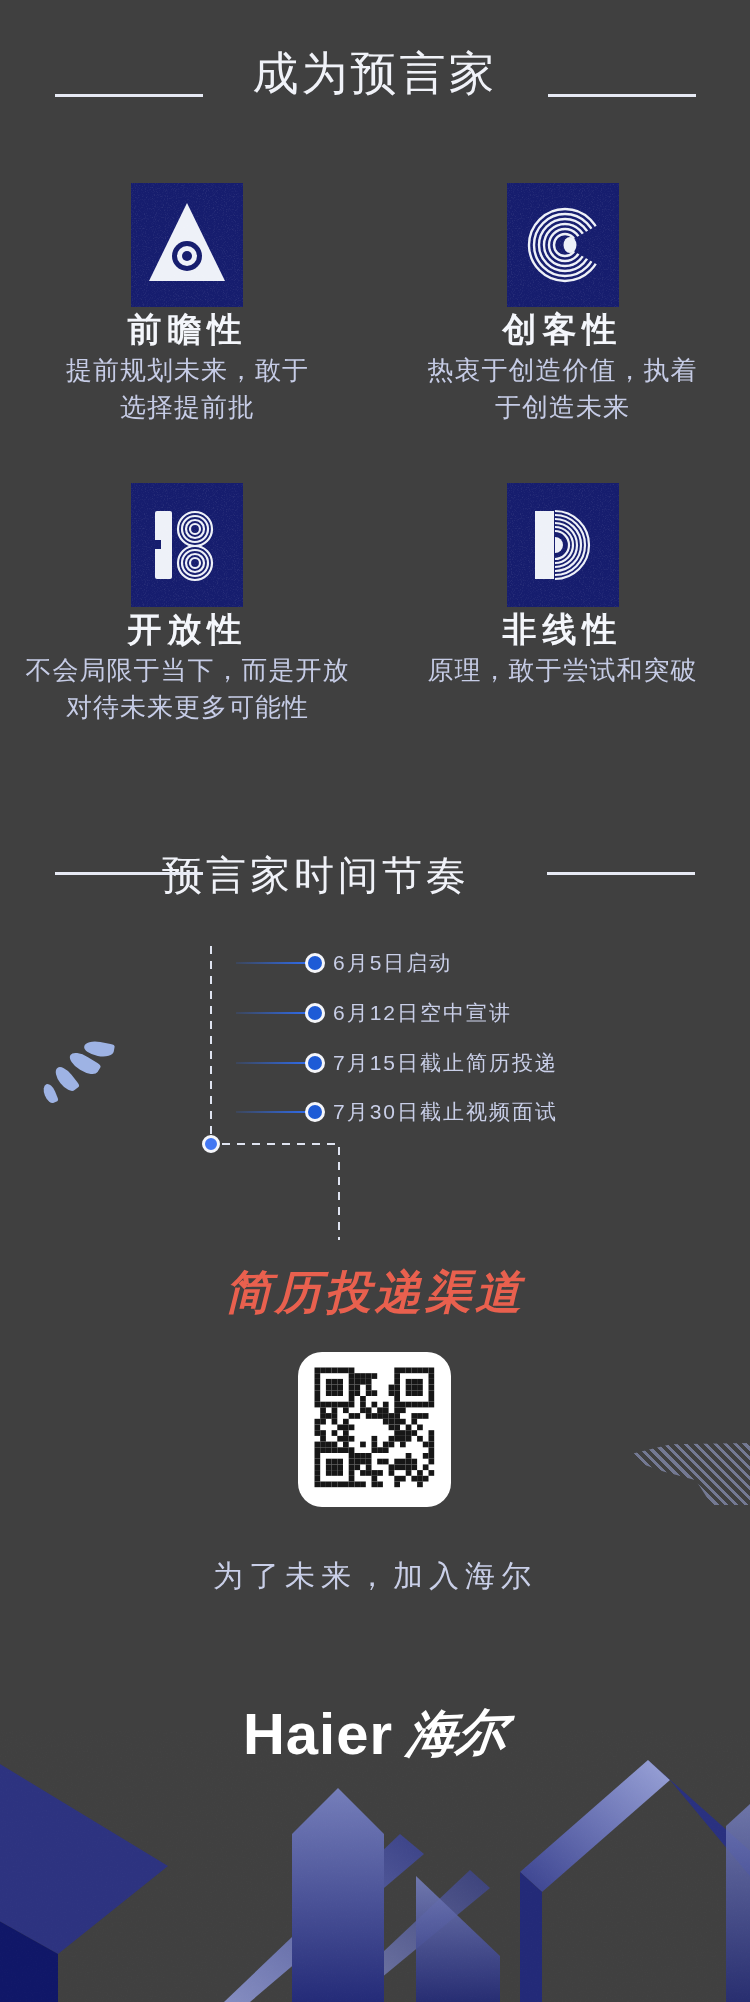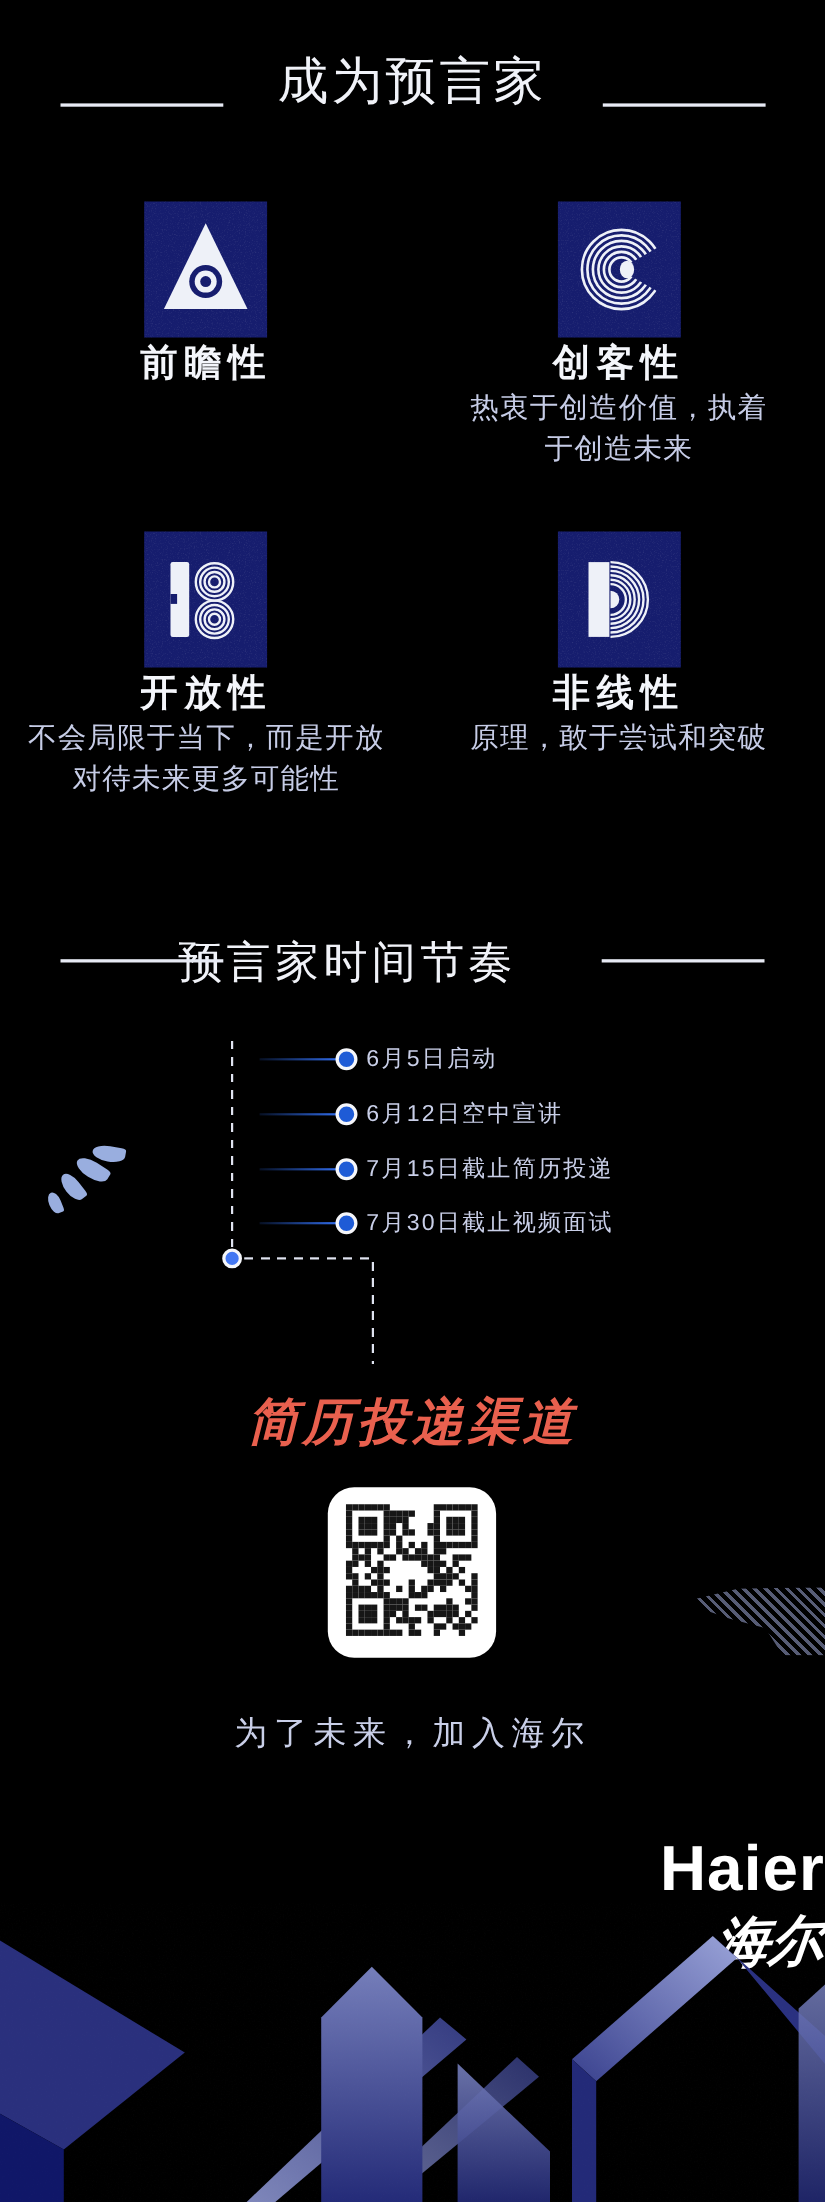--- a/index.html
+++ b/index.html
@@ -1,20 +1,20 @@
 <!DOCTYPE html>
 <html><head>
 <meta charset="utf-8">
 <style>
   html,body{margin:0;padding:0;background:#03094a;}
   .poster{
     position:relative;
     width:750px;height:2002px;
     margin:0 auto;
-    background:#000000;
+    background:#404040;
     overflow:hidden;
     font-family:"Liberation Sans","DejaVu Sans",sans-serif;
     color:#eef0f8;
   }
   .abs{position:absolute;}
   
   .title-line{width:750px;text-align:center;font-size:46px;font-weight:300;letter-spacing:3px;color:#f0f2f8;}
   .title-hl{color:#e9604e;}
   .rule{height:3px;background:#e7eaf4;}
   
@@ -28,21 +28,21 @@
   .tl-dot{width:14px;height:14px;border:3px solid #f5f6fa;border-radius:50%;background:#1e5bd6;}
   .tl-text{font-size:21px;letter-spacing:2px;color:#c9cfe8;line-height:40px;}
   .dash-v{width:2px;background:repeating-linear-gradient(to bottom,#dfe3f0 0 8px,transparent 8px 15px);}
   .dash-h{height:2px;background:repeating-linear-gradient(to right,#dfe3f0 0 8px,transparent 8px 15px);}
   .corner-dot{width:12px;height:12px;border:3px solid #f5f6fa;border-radius:50%;background:#4377f2;}
   
   .resume-title{width:750px;text-align:center;font-size:46px;font-weight:bold;letter-spacing:4px;color:#e9604e;font-style:italic;}
   .qr-card{width:153px;height:155px;background:#ffffff;border-radius:24px;display:flex;align-items:center;justify-content:center;}
   .slogan{width:750px;text-align:center;font-size:30px;letter-spacing:6px;color:#c9cfe8;}
   
-  .logo-row{width:750px;display:flex;justify-content:center;align-items:flex-end;flex-direction:column;}
+  .logo-row{width:750px;display:flex;justify-content:center;align-items:flex-start;}
   .logo-latin{font-size:58px;font-weight:800;letter-spacing:1px;color:#ffffff;}
   .logo-cjk{font-size:50px;font-weight:600;color:#ffffff;margin-left:14px;font-style:italic;transform:skewX(-8deg) rotate(-2deg);}
   
   .petal{background:#a6bdf2;opacity:.92;border-radius:50% 15% 50% 50%;}
   
   .hatch{
     width:120px;height:62px;
     background:repeating-linear-gradient(45deg,transparent 0 4px,rgba(158,168,214,.55) 4px 7px);
     clip-path:polygon(0% 18%,34% 2%,100% 0%,100% 100%,68% 100%,55% 60%,28% 46%,10% 34%);
   }
@@ -68,20 +68,24 @@
       <rect width="112" height="124" fill="#fff" filter="url(#g1)" opacity="0.18"></rect>
       <path d="M56 20 L94 98 L18 98 Z" fill="#eef1f8"></path>
       <circle cx="56" cy="73" r="15" fill="#161d6e"></circle>
       <circle cx="56" cy="73" r="10" fill="#eef1f8"></circle>
       <circle cx="56" cy="73" r="5" fill="#161d6e"></circle>
       <rect width="112" height="124" fill="#fff" filter="url(#g1)" opacity="0.10"></rect>
     </svg>
   </div>
   <div class="abs col" style="left:0;top:307px;">
     <div class="card-title">前瞻性</div>
+  </div>
+  <div class="abs col card-body" style="left:0;top:352px;">
+    <div>提前规划未来，敢于</div>
+    <div>选择提前批</div>
   </div>
 
   <div class="abs tile" style="left:507px;top:183px;">
     <svg width="112" height="124" viewBox="0 0 112 124">
       <defs>
         <filter id="g2" x="0" y="0" width="100%" height="100%">
           <feTurbulence type="fractalNoise" baseFrequency="0.9" numOctaves="2" result="n"></feTurbulence>
           <feColorMatrix in="n" type="matrix" values="0 0 0 0 1  0 0 0 0 1  0 0 0 0 1  0 0 0 0.9 -0.45"></feColorMatrix>
         </filter>
         <mask id="m2">

